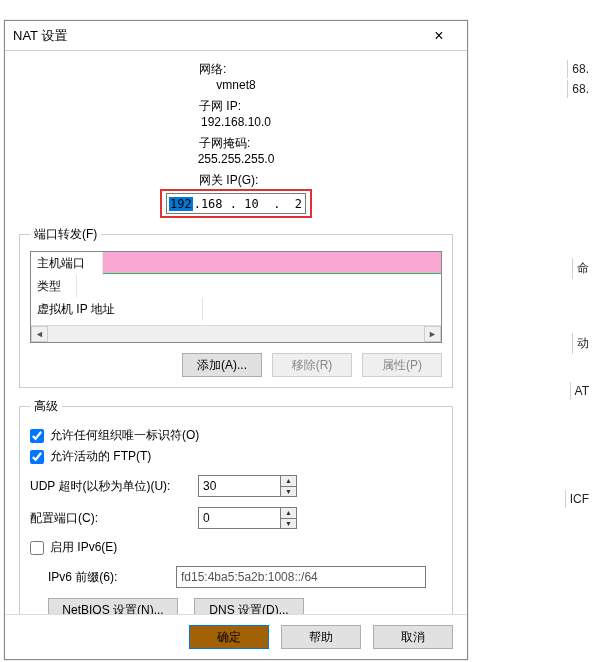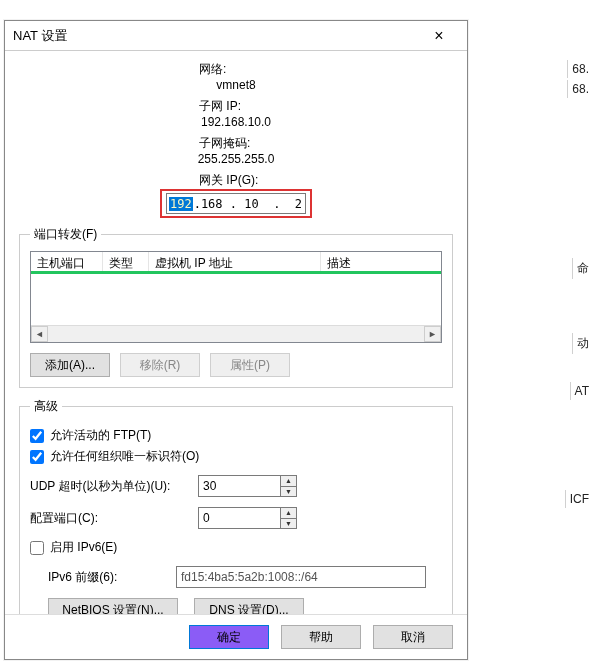--- a/index.html
+++ b/index.html
@@ -71,42 +71,43 @@
     background: #fff;
     display: inline-flex;
     align-items: center;
     font-family: Consolas, monospace;
     font-size: 12px;
     padding: 0 2px;
     letter-spacing: 0;
   }
   .ip-sel {
     background: #0078d7;
-    color: #fef9c3;
+    color: #000000;
     padding: 0 1px;
   }
   .ip-rest { padding: 0 1px; white-space: pre; }
   fieldset {
     border: 1px solid #ccc;
     margin: 0 0 10px 0;
     padding: 8px 10px 10px 10px;
   }
   legend { padding: 0 4px; }
   .table-wrap {
     border: 1px solid #828790;
     background: #fff;
     height: 92px;
     overflow: hidden;
     position: relative;
   }
   .thead {
     display: flex;
     height: 22px;
     background: #f9a8d4;
-    border-bottom: 3px solid #22c55e;
+    border-bottom: 1px solid #22c55e;
+    flex-direction: column;
   }
   .th {
     border-right: 1px solid #e5e5e5;
     padding: 3px 6px;
     font-size: 12px;
     background: #fff;
   }
   .th:nth-child(1){ width: 72px; }
   .th:nth-child(2){ width: 46px; }
   .th:nth-child(3){ width: 172px; }
@@ -139,20 +140,21 @@
     cursor: pointer;
   }
   .btn:disabled {
     color: #888;
     background: #efefef;
     border-color: #cfcfcf;
     cursor: default;
   }
   .btn-row {
     display: flex;
+    justify-content: flex-end;
     gap: 10px;
     margin-top: 10px;
   }
   .checkbox-row {
     display: flex;
     align-items: center;
     gap: 6px;
     margin: 4px 0;
   }
   .checkbox-row input[type=checkbox] {
@@ -199,21 +201,21 @@
   }
   .footer {
     border-top: 1px solid #ddd;
     padding: 10px 14px;
     display:flex;
     justify-content:flex-end;
     gap: 12px;
   }
   .footer .btn.ok {
     border: 1px solid #0078d7;
-    background: #8b5cf6;
+    background: #a16207;
   }
   .side-frag {
     position:absolute;
     right:0;
     background:#fff;
     border-left:1px solid #d0d0d0;
     font-size:12px;
     color:#222;
     padding:2px 4px;
   }
@@ -277,25 +279,25 @@
         <button class="btn" disabled="">移除(R)</button>
         <button class="btn" disabled="">属性(P)</button>
       </div>
     </fieldset>
 
     <fieldset class="adv-section">
       <legend>高级</legend>
 
       <div class="checkbox-row">
         <input type="checkbox" checked="" style="">
-        <span>允许活动的 FTP(T)</span>
+        <span>允许任何组织唯一标识符(O)</span>
       </div>
       <div class="checkbox-row">
         <input type="checkbox" checked="" style="">
-        <span>允许任何组织唯一标识符(O)</span>
+        <span>允许活动的 FTP(T)</span>
       </div>
 
       <div class="form-row">
         <div class="flab">UDP 超时(以秒为单位)(U):</div>
         <span class="spin-wrap">
           <input class="num-input" value="30" style="">
           <span class="spinner">
             <div>▲</div>
             <div>▼</div>
           </span>

